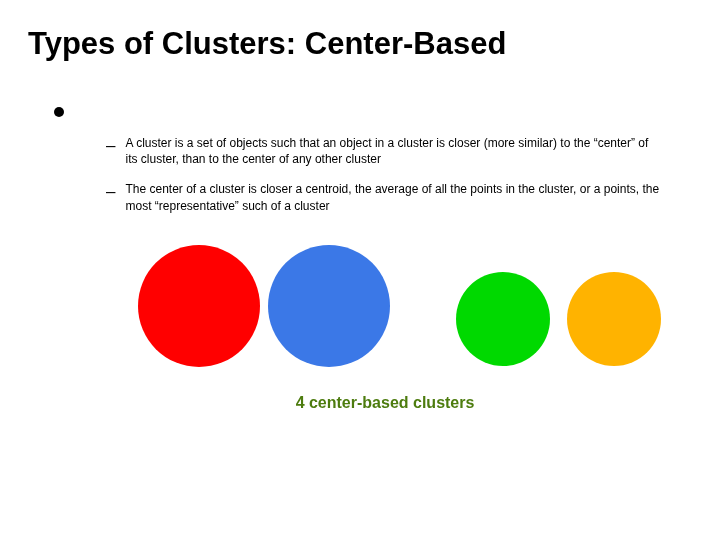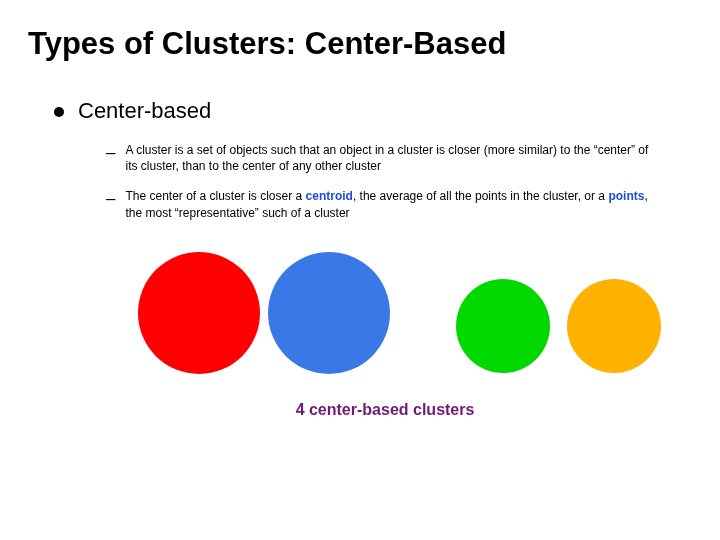--- a/index.html
+++ b/index.html
@@ -48,53 +48,52 @@
     color: #000;
     margin-right: 10px;
     line-height: 1.35;
     flex-shrink: 0;
   }
   .sub-text {
     font-size: 12px;
     color: #000;
     line-height: 1.35;
   }
-  .keyword { color: #1d4ed8; font-weight: bold; }
+  .keyword { color: #000000; }
   .diagram {
     position: relative;
     margin-top: 26px;
     margin-left: 110px;
     width: 520px;
     height: 140px;
   }
   .circle {
     position: absolute;
     border-radius: 50%;
   }
   .red-c { background: #ff0000; width: 122px; height: 122px; left: 0; top: 5px; }
   .blue-c { background: #3b78e7; width: 122px; height: 122px; left: 130px; top: 5px; }
   .green-c { background: #00d900; width: 94px; height: 94px; left: 318px; top: 32px; }
   .orange-c { background: #ffb300; width: 94px; height: 94px; left: 429px; top: 32px; }
   .caption {
     font-size: 16px;
     font-weight: bold;
-    color: #701a75;
+    color: #4d7c0f;
     text-align: center;
     margin-top: 14px;
     margin-left: 50px;
   }
 </style>
 </head>
 <body>
 
 <div class="title">Types of Clusters: Center-Based</div>
 
 <div class="bullet-row">
   <div class="bullet-dot"></div>
-  <div class="bullet-text">Center-based</div>
 </div>
 
 <div class="sub-row">
   <div class="dash">–</div>
   <div class="sub-text">A cluster is a set of objects such that an object in a cluster is closer (more similar) to the “center” of its cluster, than to the center of any other cluster</div>
 </div>
 
 <div class="sub-row">
   <div class="dash">–</div>
   <div class="sub-text"><span>The center of a cluster is closer a </span><span class="keyword">centroid</span><span>, the average of all the points in the cluster, or a </span><span class="keyword">points</span><span>, the most “representative” such of a cluster</span></div>

